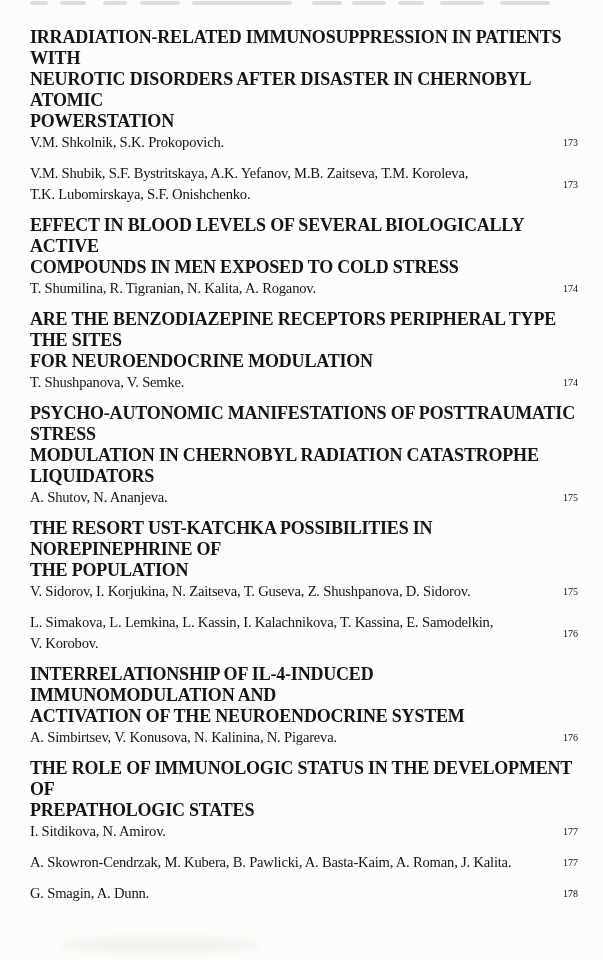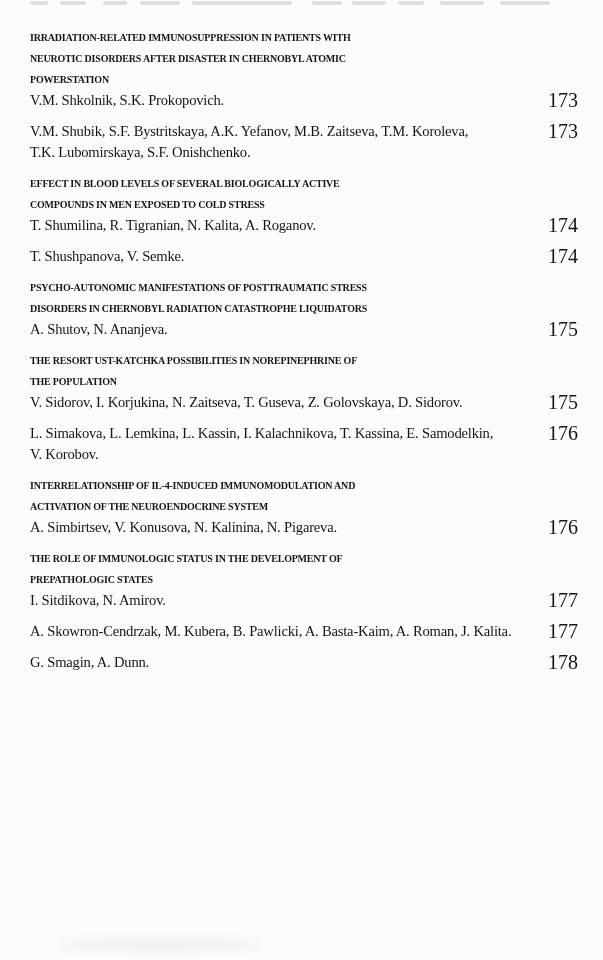--- a/index.html
+++ b/index.html
@@ -19,41 +19,41 @@
     position: relative;
     padding: 27px 25px 0 30px;
     box-sizing: border-box;
     width: 603px;
   }
   .entry {
     margin-bottom: 10px;
   }
   .title {
     font-weight: bold;
-    font-size: 10px;
+    font-size: 18px;
     line-height: 21px;
     letter-spacing: -0.2px;
     white-space: pre-line;
     width: 548px;
   }
   .footer {
     display: flex;
-    align-items: flex-start;
+    align-items: center;
     width: 548px;
   }
   .authors {
     font-size: 14.6px;
     line-height: 21px;
     letter-spacing: -0.2px;
     white-space: pre-line;
     flex: 1 1 auto;
     max-width: 508px;
   }
   .pagenum {
-    font-size: 20px;
+    font-size: 10px;
     line-height: 21px;
     margin-left: auto;
     padding-left: 10px;
     text-align: right;
   }
   
   .scan-top {
     position: absolute;
     top: 0;
     left: 0;
@@ -132,40 +132,42 @@
   <div class="entry">
     <div class="title">EFFECT IN BLOOD LEVELS OF SEVERAL BIOLOGICALLY ACTIVE
 COMPOUNDS IN MEN EXPOSED TO COLD STRESS</div>
     <div class="footer">
       <div class="authors">T. Shumilina, R. Tigranian, N. Kalita, A. Roganov.</div>
       <div class="pagenum">174</div>
     </div>
   </div>
 
   <div class="entry">
+    <div class="title">ARE THE BENZODIAZEPINE RECEPTORS PERIPHERAL TYPE THE SITES
+FOR NEUROENDOCRINE MODULATION</div>
     <div class="footer">
       <div class="authors">T. Shushpanova, V. Semke.</div>
       <div class="pagenum">174</div>
     </div>
   </div>
 
   <div class="entry">
     <div class="title">PSYCHO-AUTONOMIC MANIFESTATIONS OF POSTTRAUMATIC STRESS
-DISORDERS IN CHERNOBYL RADIATION CATASTROPHE LIQUIDATORS</div>
+MODULATION IN CHERNOBYL RADIATION CATASTROPHE LIQUIDATORS</div>
     <div class="footer">
       <div class="authors">A. Shutov, N. Ananjeva.</div>
       <div class="pagenum">175</div>
     </div>
   </div>
 
   <div class="entry">
     <div class="title">THE RESORT UST-KATCHKA POSSIBILITIES IN NOREPINEPHRINE OF
 THE POPULATION</div>
     <div class="footer">
-      <div class="authors">V. Sidorov, I. Korjukina, N. Zaitseva, T. Guseva, Z. Golovskaya, D. Sidorov.</div>
+      <div class="authors">V. Sidorov, I. Korjukina, N. Zaitseva, T. Guseva, Z. Shushpanova, D. Sidorov.</div>
       <div class="pagenum">175</div>
     </div>
   </div>
 
   <div class="entry">
     <div class="footer">
       <div class="authors">L. Simakova, L. Lemkina, L. Kassin, I. Kalachnikova, T. Kassina, E. Samodelkin,
 V. Korobov.</div>
       <div class="pagenum">176</div>
     </div>

